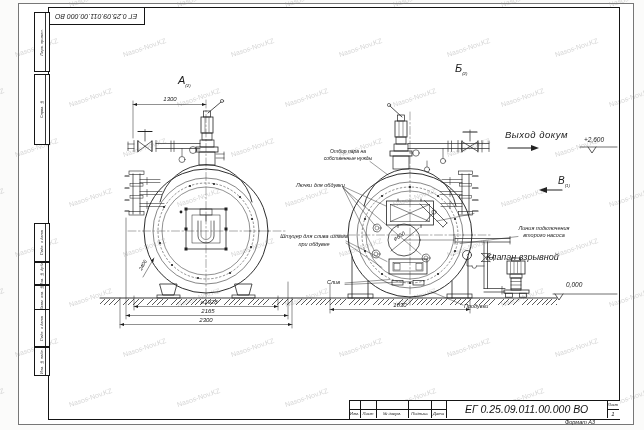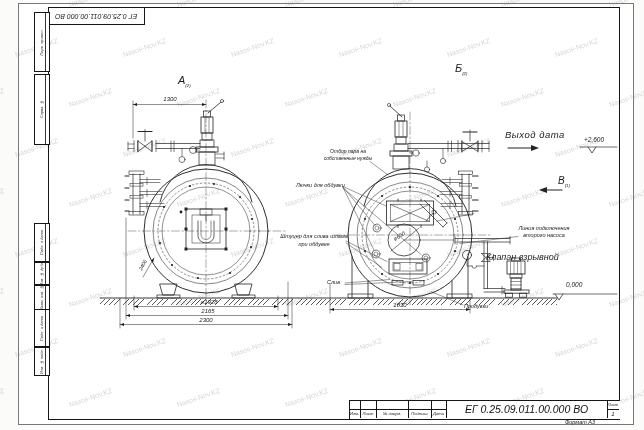--- a/index.html
+++ b/index.html
@@ -473,21 +473,21 @@
 <div class="abs tb-lbl" style="left:431px;top:411px;width:15px;">Дата</div>
 <div class="abs docnum">ЕГ 0.25.09.011.00.000  ВО</div>
 <div class="abs tb-lbl" style="left:607px;top:402px;width:12px;font-size:4px;">Лист</div>
 <div class="abs tb-lbl" style="left:607px;top:410.5px;width:12px;font-size:6px;">1</div>
 <div class="lbl" style="left:552px;top:418.8px;width:56px;font-size:5.5px;text-align:center;z-index:8;">Формат А3</div>
 
 <div class="lbl" style="left:178px;top:74px;font-size:11px;"><span>А</span><span class="sub">(2)</span></div>
 <div class="lbl" style="left:455px;top:62px;font-size:11px;"><span>Б</span><span class="sub">(2)</span></div>
 <div class="lbl" style="left:558px;top:175px;font-size:10px;"><span>В</span><span class="sub">(1)</span></div>
 
-<div class="lbl" style="left:505px;top:129px;font-size:9.5px;letter-spacing:.5px;">Выход дата</div>
+<div class="lbl" style="left:505px;top:129px;font-size:9.5px;letter-spacing:.5px;">Выход докум</div>
 <div class="lbl" style="left:584px;top:135.5px;font-size:6.5px;">+2,600</div>
 <div class="lbl" style="left:566px;top:281px;font-size:6.5px;">0,000</div>
 <div class="lbl" style="left:486px;top:204px;font-size:9px;margin-top:48px;">Клапан взрывной</div>
 
 <div class="lbl ctr" style="left:348px;top:148px;font-size:5px;">Отбор пара на</div>
 <div class="lbl ctr" style="left:348px;top:155px;font-size:5px;">собственные нужды</div>
 <div class="lbl" style="left:296px;top:181.5px;font-size:5.5px;">Лючки для обдувки</div>
 <div class="lbl ctr" style="left:314px;top:233px;font-size:5.5px;">Штуцер для слива шлама</div>
 <div class="lbl ctr" style="left:314px;top:240.5px;font-size:5.5px;">при обдувке</div>
 <div class="lbl" style="left:327px;top:278.5px;font-size:5.5px;">Слив</div>

